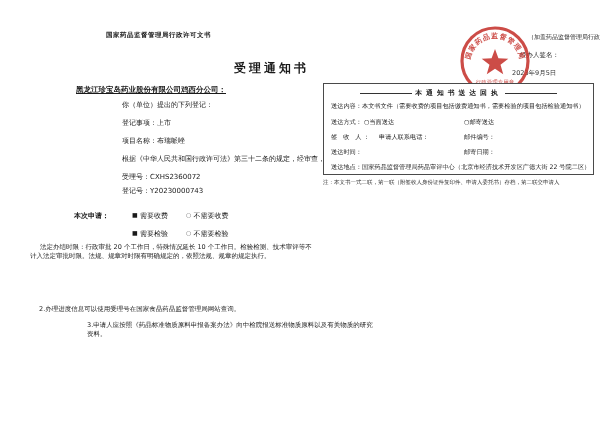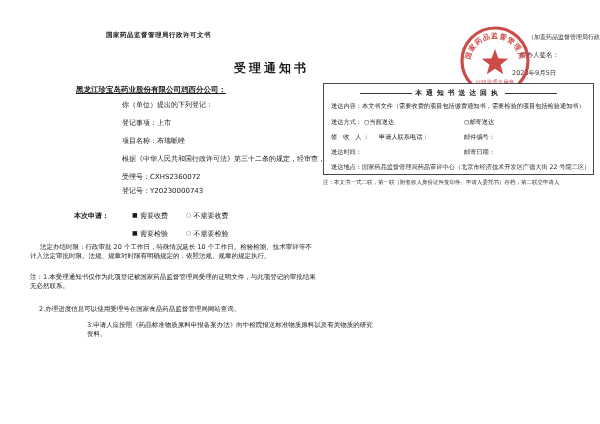--- a/index.html
+++ b/index.html
@@ -91,21 +91,20 @@
   <div class="abs opt row2 c1">
     <span class="mk-f">■</span>
     <span>需要检验</span>
   </div>
   <div class="abs opt row2 c2">
     <span class="mk-e">○</span>
     <span>不需要检验</span>
   </div>
 
   <div class="para p-timelimit">法定办结时限：行政审批 20 个工作日，特殊情况延长 10 个工作日。检验检测、技术审评等不计入法定审批时限。法规、规章对时限有明确规定的，依照法规、规章的规定执行。</div>
-  <div class="para p-note1">注：1.本受理通知书仅作为此项登记被国家药品监督管理局受理的证明文件，与此项登记的审批结果无必然联系。</div>
   <div class="para p-note2">2.办理进度信息可以使用受理号在国家食品药品监督管理局网站查询。</div>
   <div class="para p-note3">3.申请人应按照《药品标准物质原料申报备案办法》向中检院报送标准物质原料以及有关物质的研究资料。</div>
 
   <div class="abs stamp-note">（加盖药品监督管理局行政受理专用章）</div>
   <div class="abs operator">经办人签名：</div>
   <div class="abs stamp-dateline">2023年9月5日</div>
 
   <svg class="stamp-svg" width="74" height="74" viewBox="0 0 74 74">
     <defs>
       <path id="ringPath" d="M 12 39 A 25 25 0 0 1 62 39"></path>

